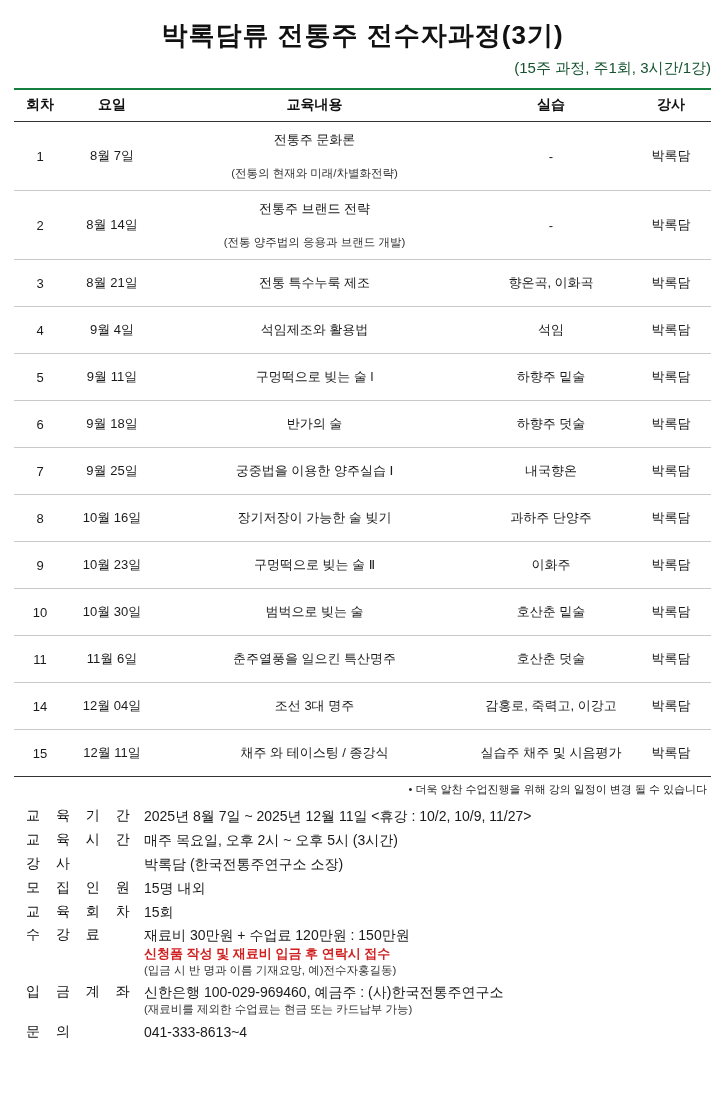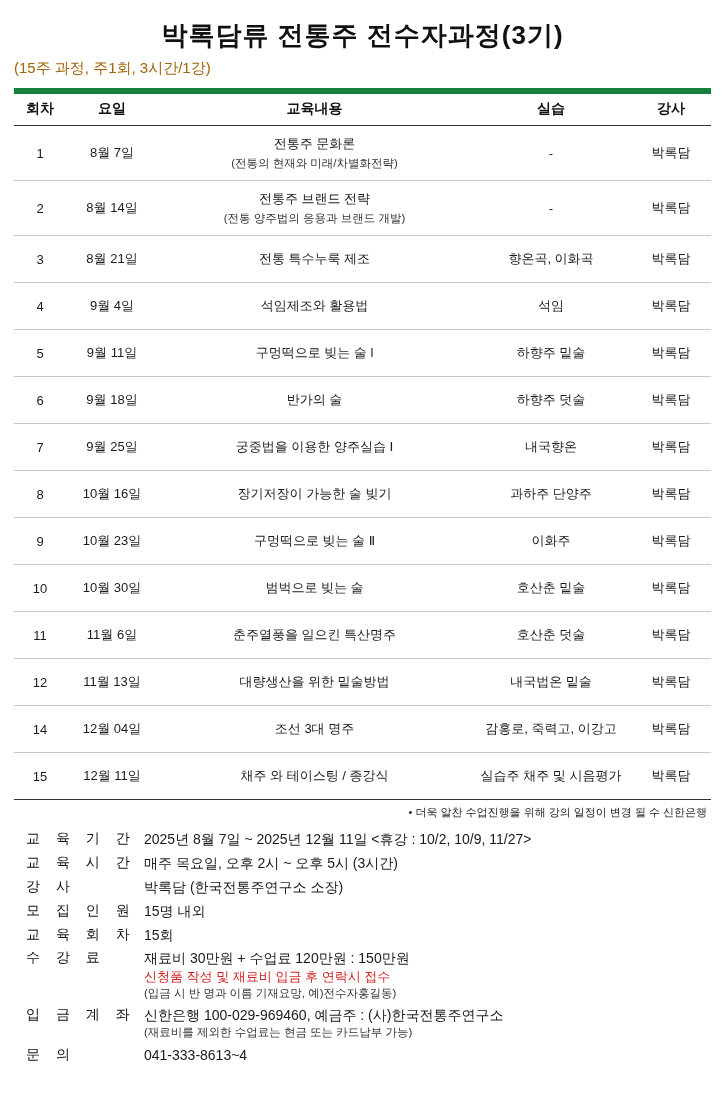--- a/index.html
+++ b/index.html
@@ -20,35 +20,35 @@
   }
   .title {
     text-align: center;
     font-size: 26px;
     font-weight: bold;
     letter-spacing: 1px;
     margin: 8px 0 6px 0;
     color: #111;
   }
   .subtitle {
-    text-align: left;
+    text-align: right;
     font-size: 15px;
     margin: 0 0 10px 0;
-    color: #a16207;
+    color: #14532d;
   }
   table.schedule {
     width: 100%;
     border-collapse: collapse;
     font-size: 13px;
   }
   table.schedule thead th {
     font-size: 14px;
     font-weight: bold;
     padding: 6px 0 7px 0;
-    border-top: 6px solid #15803d;
+    border-top: 2px solid #15803d;
     border-bottom: 1.5px solid #333;
     color: #111;
   }
   table.schedule tbody td {
     border-bottom: 1px solid #c9c9c9;
     padding: 9px 2px;
     text-align: center;
     vertical-align: middle;
     height: 28px;
   }
@@ -58,21 +58,21 @@
   .col-no { width: 52px; }
   .col-day { width: 92px; }
   .col-content { width: auto; }
   .col-prac { width: 160px; }
   .col-teacher { width: 80px; }
   .content-main { display: block; }
   .content-sub {
     display: block;
     font-size: 11.5px;
     color: #333;
-    margin-top: 3px;
+    margin-top: 17px;
   }
   .note {
     text-align: right;
     font-size: 11px;
     color: #222;
     margin: 5px 4px 8px 0;
   }
   .info {
     width: 100%;
     border-collapse: collapse;
@@ -94,20 +94,21 @@
     padding-left: 6px;
     line-height: 1.35;
   }
   .sub-line {
     font-size: 11.5px;
     color: #333;
   }
   .red {
     color: #d01f1f;
     font-size: 13px;
+    font-weight: bold;
   }
 </style>
 </head>
 <body>
 
 <div class="page">
 
   <div class="title">박록담류 전통주 전수자과정(3기)</div>
   <div class="subtitle">(15주 과정, 주1회, 3시간/1강)</div>
 
@@ -217,50 +218,41 @@
       <tr>
         <td>11</td>
         <td>11월 6일</td>
         <td>
           <span class="content-main">춘주열풍을 일으킨 특산명주</span>
         </td>
         <td>호산춘 덧술</td>
         <td>박록담</td>
       </tr>
       <tr>
-        <td>12</td>
-        <td>11월 13일</td>
-        <td>
-          <span class="content-main">대량생산을 위한 밑술방법</span>
-        </td>
-        <td>내국법온 밑술</td>
-        <td>박록담</td>
-      </tr>
-      <tr>
         <td>14</td>
         <td>12월 04일</td>
         <td>
           <span class="content-main">조선 3대 명주</span>
         </td>
         <td>감홍로, 죽력고, 이강고</td>
         <td>박록담</td>
       </tr>
       <tr>
         <td>15</td>
         <td>12월 11일</td>
         <td>
           <span class="content-main">채주 와 테이스팅 / 종강식</span>
         </td>
         <td>실습주 채주 및 시음평가</td>
         <td>박록담</td>
       </tr>
     </tbody>
   </table>
 
-  <div class="note">• 더욱 알찬 수업진행을 위해 강의 일정이 변경 될 수 신한은행</div>
+  <div class="note">• 더욱 알찬 수업진행을 위해 강의 일정이 변경 될 수 있습니다</div>
 
   <table class="info">
     <tbody>
       <tr>
         <td class="label">교 육 기 간</td>
         <td class="value">2025년 8월 7일 ~ 2025년 12월 11일 &lt;휴강 : 10/2, 10/9, 11/27&gt;</td>
       </tr>
       <tr>
         <td class="label">교 육 시 간</td>
         <td class="value">매주 목요일, 오후 2시 ~ 오후 5시 (3시간)</td>

